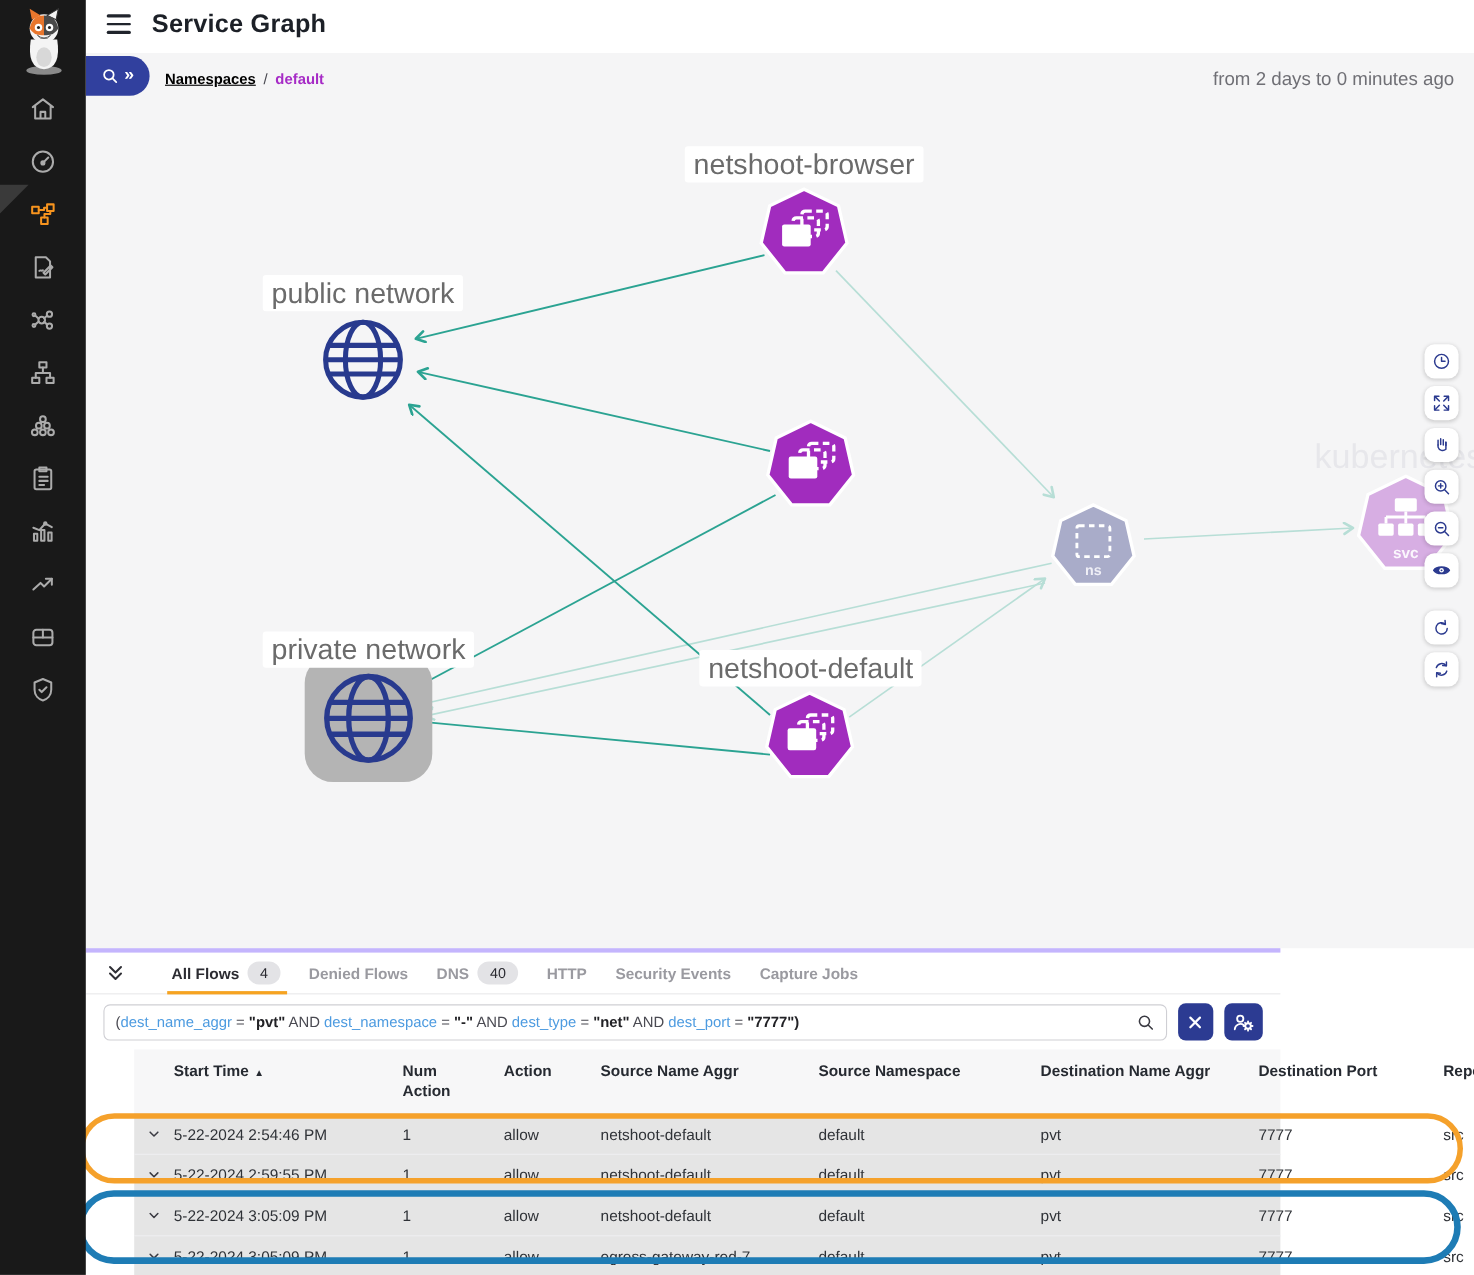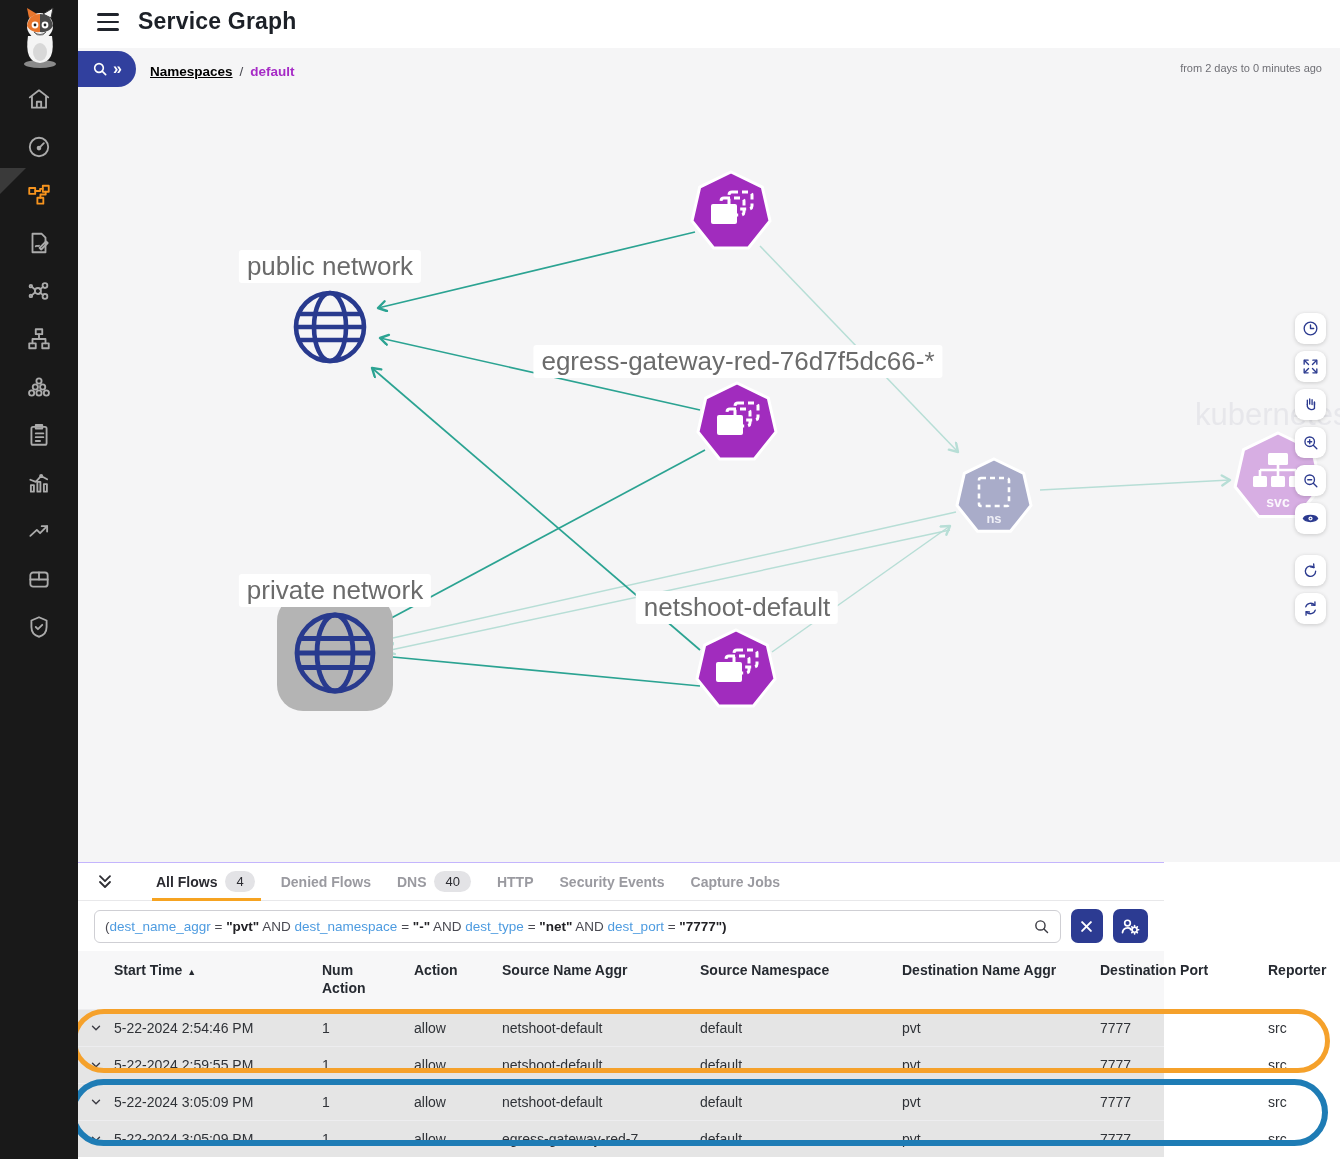--- a/index.html
+++ b/index.html
@@ -24,38 +24,38 @@
 
   
   .graph { position:absolute; left:78px; top:48px; width:1262px; height:814px; background:#F5F5F6; overflow:hidden; }
   .search-pill { position:absolute; left:0; top:3px; width:58px; height:36px; background:#31409E;
     border-radius:0 18px 18px 0; display:flex; align-items:center; justify-content:center; gap:5px; color:#fff; cursor:pointer; z-index:6;}
   .search-pill .chev { font-size:16px; font-weight:700; line-height:1; }
   .breadcrumb { position:absolute; left:72px; top:16px; font-size:13.5px; z-index:6;}
   .breadcrumb .root { color:#000000; text-decoration:underline; font-weight:600; cursor:pointer; }
   .breadcrumb .sep { color:#47474F; margin:0 7px; }
   .breadcrumb .cur { color:#A62BC6; font-weight:600; }
-  .time-range { position:absolute; right:18px; top:14px; font-size:11px; color:#6F6F75; z-index:6;}
+  .time-range { position:absolute; right:18px; top:14px; font-size:17px; color:#6F6F75; z-index:6;}
 
   .edges-nodes { position:absolute; left:0; top:0; }
   .node-label { position:absolute; transform:translateX(-50%); background:#fff; color:#6B6B6B;
     font-size:26px; padding:1px 8px; border-radius:3px; white-space:nowrap; z-index:3; cursor:pointer; }
   .ns-label { position:absolute; color:#E7E7EB; font-size:31px; background:transparent; z-index:1;
     white-space:nowrap; cursor:pointer; }
   .ns-label.center { transform:translateX(-50%); }
 
   
   .g-toolbar { position:absolute; right:14px; top:265px; display:flex; flex-direction:column; gap:7px; z-index:8; }
   .g-btn { width:31px; height:31px; background:#fff; border-radius:9px; box-shadow:0 1px 4px rgba(0,0,0,.18);
     display:flex; align-items:center; justify-content:center; cursor:pointer; }
   .g-btn svg { stroke:#2B3A8F; fill:none; stroke-width:1.7; stroke-linecap:round; stroke-linejoin:round; }
   .g-btn.gap { margin-top:14px; }
 
   
-  .panel { position:absolute; left:78px; top:862px; width:1086px; height:297px; background:#fff; border-top:1px solid #c4b5fd; }
+  .panel { position:absolute; left:78px; top:862px; width:1086px; height:297px; background:#fff; border-top:4px solid #c4b5fd; }
   .tabs-row { position:relative; height:38px; display:flex; align-items:center; padding-left:16px; border-bottom:1px solid #E8E8EA; }
   .dbl-chev { width:22px; height:22px; margin-right:14px; cursor:pointer; display:flex; align-items:center; justify-content:center;}
   .tab { position:relative; height:38px; display:flex; align-items:center; margin-left:26px; font-size:14px; font-weight:700;
     color:#9A9AA0; cursor:pointer; }
   .tab.active { color:#2B2B31; }
   .tab.active::after { content:""; position:absolute; left:-4px; right:-6px; bottom:0; height:3px; background:#F6A321; }
   .badge { margin-left:8px; background:#E3E3E6; color:#2B2B31; font-size:13px; font-weight:400;
     padding:3px 11px; border-radius:13px; }
 
   .filter-row { display:flex; align-items:center; height:50px; padding:0 16px; }
@@ -64,21 +64,21 @@
   .fquery { flex:1; font-size:13.5px; display:flex; overflow:hidden; }
   .ftok { white-space:pre; }
   .ftok.field { color:#4D9BE0; }
   .ftok.op { color:#4A4A52; }
   .ftok.val { color:#222226; font-weight:700; }
   .ftok.punct { color:#4A4A52; }
   .fsearch { margin-left:8px; display:flex; }
   .sq-btn { width:34px; height:34px; margin-left:10px; background:#2C3B92; border-radius:7px;
     display:flex; align-items:center; justify-content:center; cursor:pointer; }
 
-  .tbl { position:relative; }
+  .tbl { position:relative;padding-left:44px; }
   .tr { display:grid; grid-template-columns:36px 208px 92px 88px 198px 202px 198px 168px 72px; align-items:center; }
   .thead { background:#F7F7F8; min-height:58px; align-items:start; padding-top:11px; font-weight:700; font-size:14px; color:#262A31; }
   .thead .th { line-height:1.25; padding-right:14px; }
   .sort-arrow { font-size:9px; margin-left:5px; color:#262A31; }
   .row { height:37px; border-top:1px solid #EDEDEF; font-size:14px; color:#2F3237; background:#e5e5e5; cursor:pointer;}
   .row:first-of-type { border-top:none; }
   .cell { padding-right:14px; overflow:hidden; white-space:nowrap; text-overflow:ellipsis; }
   .rchev { display:flex; justify-content:center; cursor:pointer; }
 
   .ann { position:absolute; pointer-events:none; z-index:5; }
@@ -313,22 +313,22 @@
           <rect x="-25" y="-1" width="14" height="11" rx="1.5"></rect>
           <rect x="-7" y="-1" width="14" height="11" rx="1.5"></rect>
           <rect x="11" y="-1" width="14" height="11" rx="1.5"></rect>
         </g>
         <path d="M0,-12 V-7 M-18,-7 H18 M-18,-7 V-1 M0,-7 V-1 M18,-7 V-1" stroke="#fff" stroke-width="2.6" fill="none"></path>
       </g>
       <text y="30" text-anchor="middle" font-size="14" font-weight="bold" fill="rgba(255,255,255,.9)">svc</text>
     </g>
   </svg>
 
+  <div class="node-label" style="left:653px; top:85px;">netshoot-browser</div>
   <div class="node-label" style="left:252px; top:202px;">public network</div>
-  <div class="node-label" style="left:660px; top:297px;">egress-gateway-red-76d7f5dc66-*</div>
   <div class="ns-label" style="left:1117px; top:349px;">kubernetes</div>
   <div class="node-label" style="left:257px; top:526px;">private network</div>
   <div class="node-label" style="left:659px; top:543px;">netshoot-default</div>
 
   <div class="g-toolbar">
     <div class="g-btn">
         <svg width="19" height="19" viewBox="0 0 24 24">
           <circle cx="12" cy="12" r="8"></circle>
           <path d="M12 7.5 V12 H16"></path>
         </svg>

